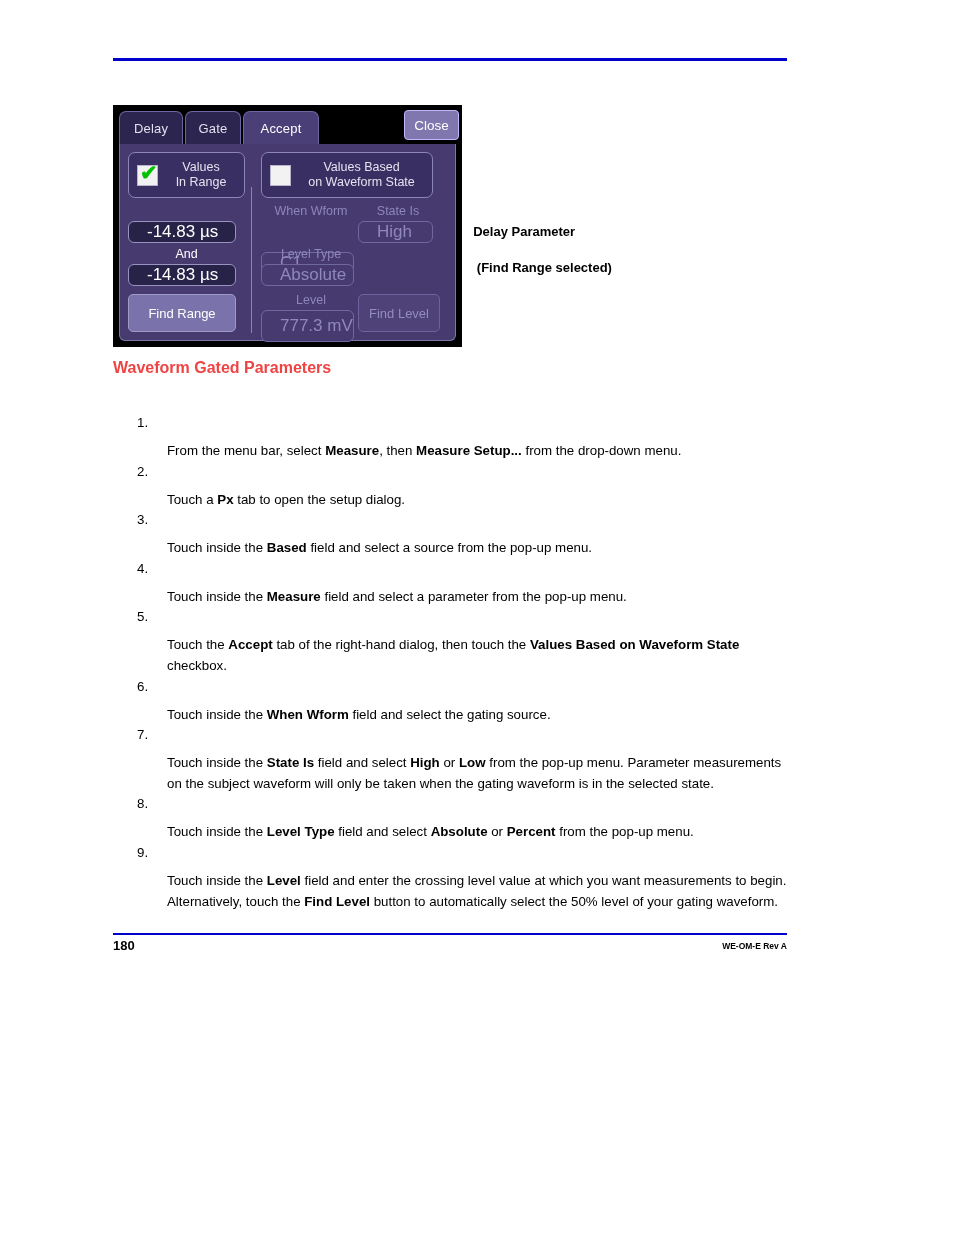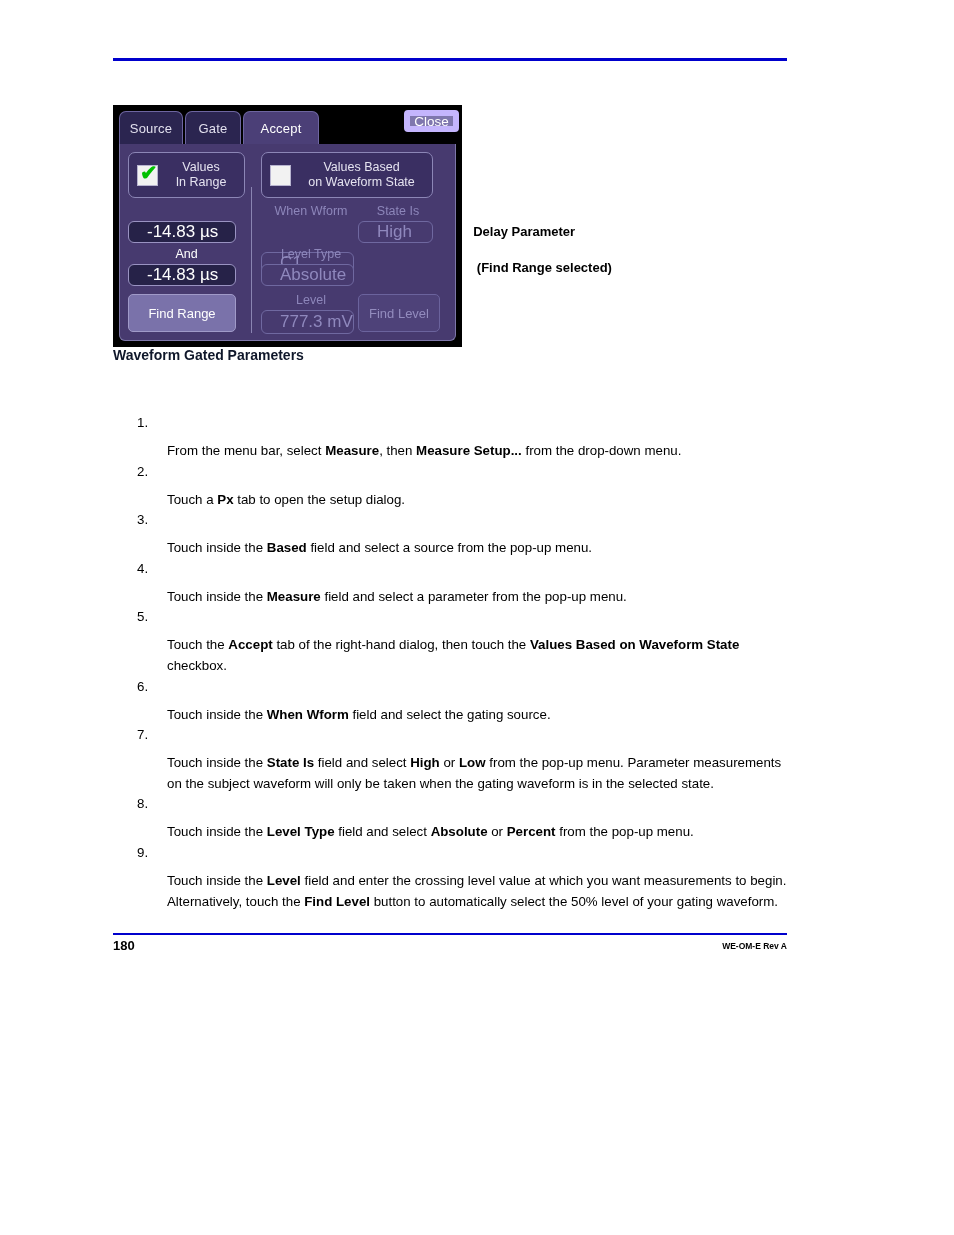--- a/index.html
+++ b/index.html
@@ -74,23 +74,23 @@
   .tab.active   { background: #4b3f77; color: #ffffff; }
   .tab-delay  { left: 6px;   width: 64px; }
   .tab-gate   { left: 72px;  width: 56px; }
   .tab-accept { left: 130px; width: 76px; }
 
   .close-btn {
     position: absolute;
     right: 3px;
     top: 5px;
     width: 55px;
-    height: 22px;
+    height: 30px;
     background: #7f77ae;
-    border: 6px solid #c4b5fd;
+    border: 1px solid #c4b5fd;
     border-radius: 4px;
     color: #ffffff;
     font-size: 13.5px;
     display: flex;
     align-items: center;
     justify-content: center;
     box-sizing: border-box;
   }
 
   
@@ -212,24 +212,24 @@
     font-weight: bold;
     line-height: 18px;
     color: #000;
     white-space: pre;
   }
 
   
   .section-heading {
     position: absolute;
     left: 113px;
-    top: 347px;
-    font-size: 14px;
-    font-weight: bold;
-    color: #0f172a;
+    top: 359px;
+    font-size: 16px;
+    font-weight: bold;
+    color: #ef4444;
   }
 
   
   .steps {
     position: absolute;
     left: 137px;
     top: 413px;
     width: 652px;
   }
   .step {
@@ -278,21 +278,21 @@
 <body>
 
 <div class="page-header">
   <div class="rule-blue"></div>
 </div>
 
 <div class="figure">
 
   <div class="tabstrip">
     <div class="tab inactive tab-delay">
-      <span>Source</span>
+      <span>Delay</span>
     </div>
     <div class="tab inactive tab-gate">
       <span>Gate</span>
     </div>
     <div class="tab active tab-accept">
       <span>Accept</span>
     </div>
     <div class="close-btn">
       <span>Close</span>
     </div>
@@ -331,21 +331,21 @@
     <div class="fld-label dim" style="left:141px; top:60px; width:100px;">When Wform</div>
     <div class="valbox dim" style="left:141px; top:77px; width:93px; height:22px;margin-top:31px;">C1</div>
 
     <div class="fld-label dim" style="left:238px; top:60px; width:80px;">State Is</div>
     <div class="valbox dim" style="left:238px; top:77px; width:75px; height:22px;">High</div>
 
     <div class="fld-label dim" style="left:141px; top:103px; width:100px;">Level Type</div>
     <div class="valbox dim" style="left:141px; top:120px; width:93px; height:22px;">Absolute</div>
 
     <div class="fld-label dim" style="left:141px; top:149px; width:100px;">Level</div>
-    <div class="valbox dim" style="left:141px; top:166px; width:93px; height:24px;">777.3 mV</div>
+    <div class="valbox dim" style="left:141px; top:166px; width:93px; height:32px;">777.3 mV</div>
 
     <div class="pushbtn dim" style="left:238px; top:150px; width:82px; height:38px;">Find Level</div>
 
   </div>
 </div>
 
 <div class="figure-caption">
   <span>Delay Parameter</span><br>
   <span> (Find Range selected)</span>
 </div>

